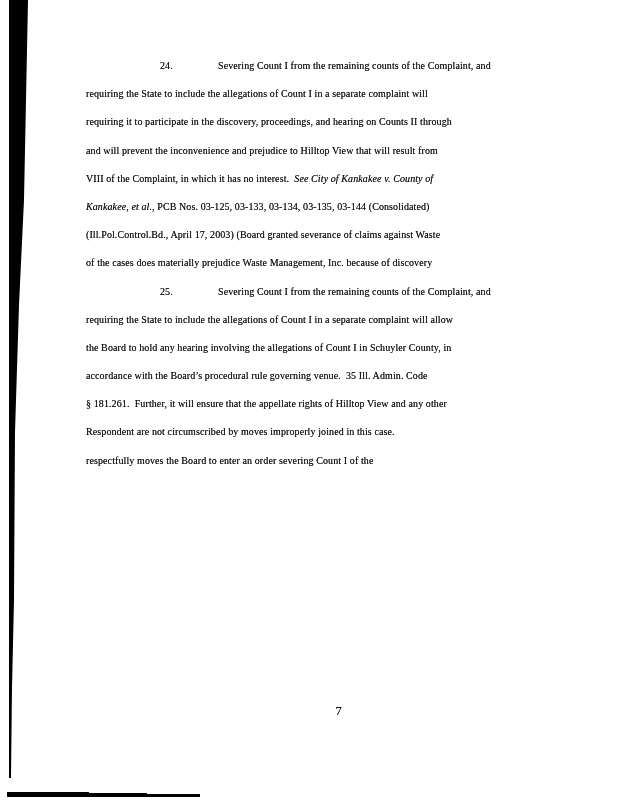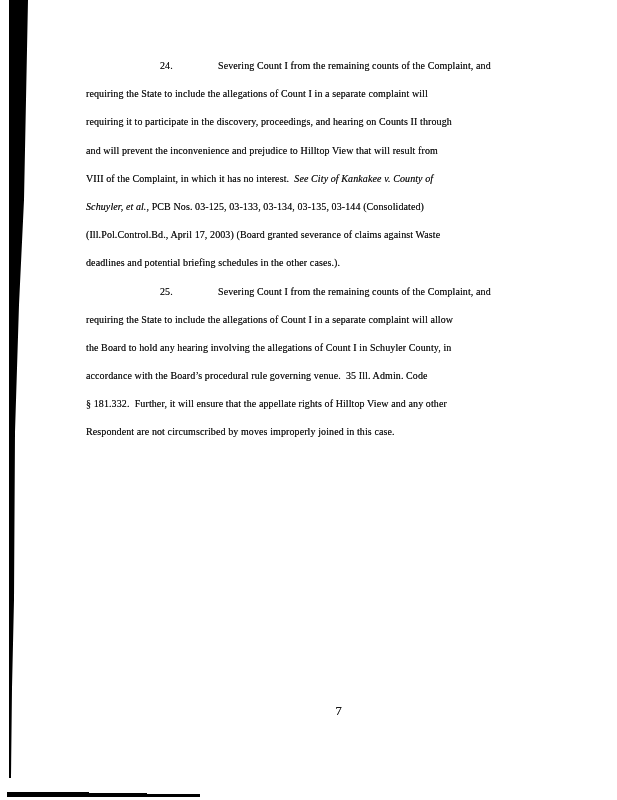--- a/index.html
+++ b/index.html
@@ -62,29 +62,30 @@
   <div class="edge-smear s2"></div>
   <div class="edge-smear s3"></div>
 
   <div class="text-block">
 
     <div class="line pindent"><span class="pnum">24.</span><span>Severing Count I from the remaining counts of the Complaint, and</span></div>
     <div class="line">requiring the State to include the allegations of Count I in a separate complaint will</div>
     <div class="line">requiring it to participate in the discovery, proceedings, and hearing on Counts II through</div>
     <div class="line">and will prevent the inconvenience and prejudice to Hilltop View that will result from</div>
     <div class="line"><span>VIII of the Complaint, in which it has no interest.  </span><span class="ital">See City of Kankakee v. County of</span></div>
-    <div class="line"><span class="ital">Schuyler, et al.</span><span>, PCB Nos. 03-125, 03-133, 03-134, 03-135, 03-144 (Consolidated)</span></div>
+    <div class="line"><span class="ital">Kankakee, et al.</span><span>, PCB Nos. 03-125, 03-133, 03-134, 03-135, 03-144 (Consolidated)</span></div>
     <div class="line">(Ill.Pol.Control.Bd., April 17, 2003) (Board granted severance of claims against Waste</div>
-    <div class="line">deadlines and potential briefing schedules in the other cases.).</div>
+    <div class="line">of the cases does materially prejudice Waste Management, Inc. because of discovery</div>
 
     <div class="line pindent"><span class="pnum">25.</span><span>Severing Count I from the remaining counts of the Complaint, and</span></div>
     <div class="line">requiring the State to include the allegations of Count I in a separate complaint will allow</div>
     <div class="line">the Board to hold any hearing involving the allegations of Count I in Schuyler County, in</div>
     <div class="line">accordance with the Board’s procedural rule governing venue.  35 Ill. Admin. Code</div>
-    <div class="line">§ 181.332.  Further, it will ensure that the appellate rights of Hilltop View and any other</div>
+    <div class="line">§ 181.261.  Further, it will ensure that the appellate rights of Hilltop View and any other</div>
     <div class="line">Respondent are not circumscribed by moves improperly joined in this case.</div>
 
+    <div class="line">respectfully moves the Board to enter an order severing Count I of the</div>
 
   </div>
 
   <div class="page-number">7</div>
 
 </div>
 
 </body></html>

